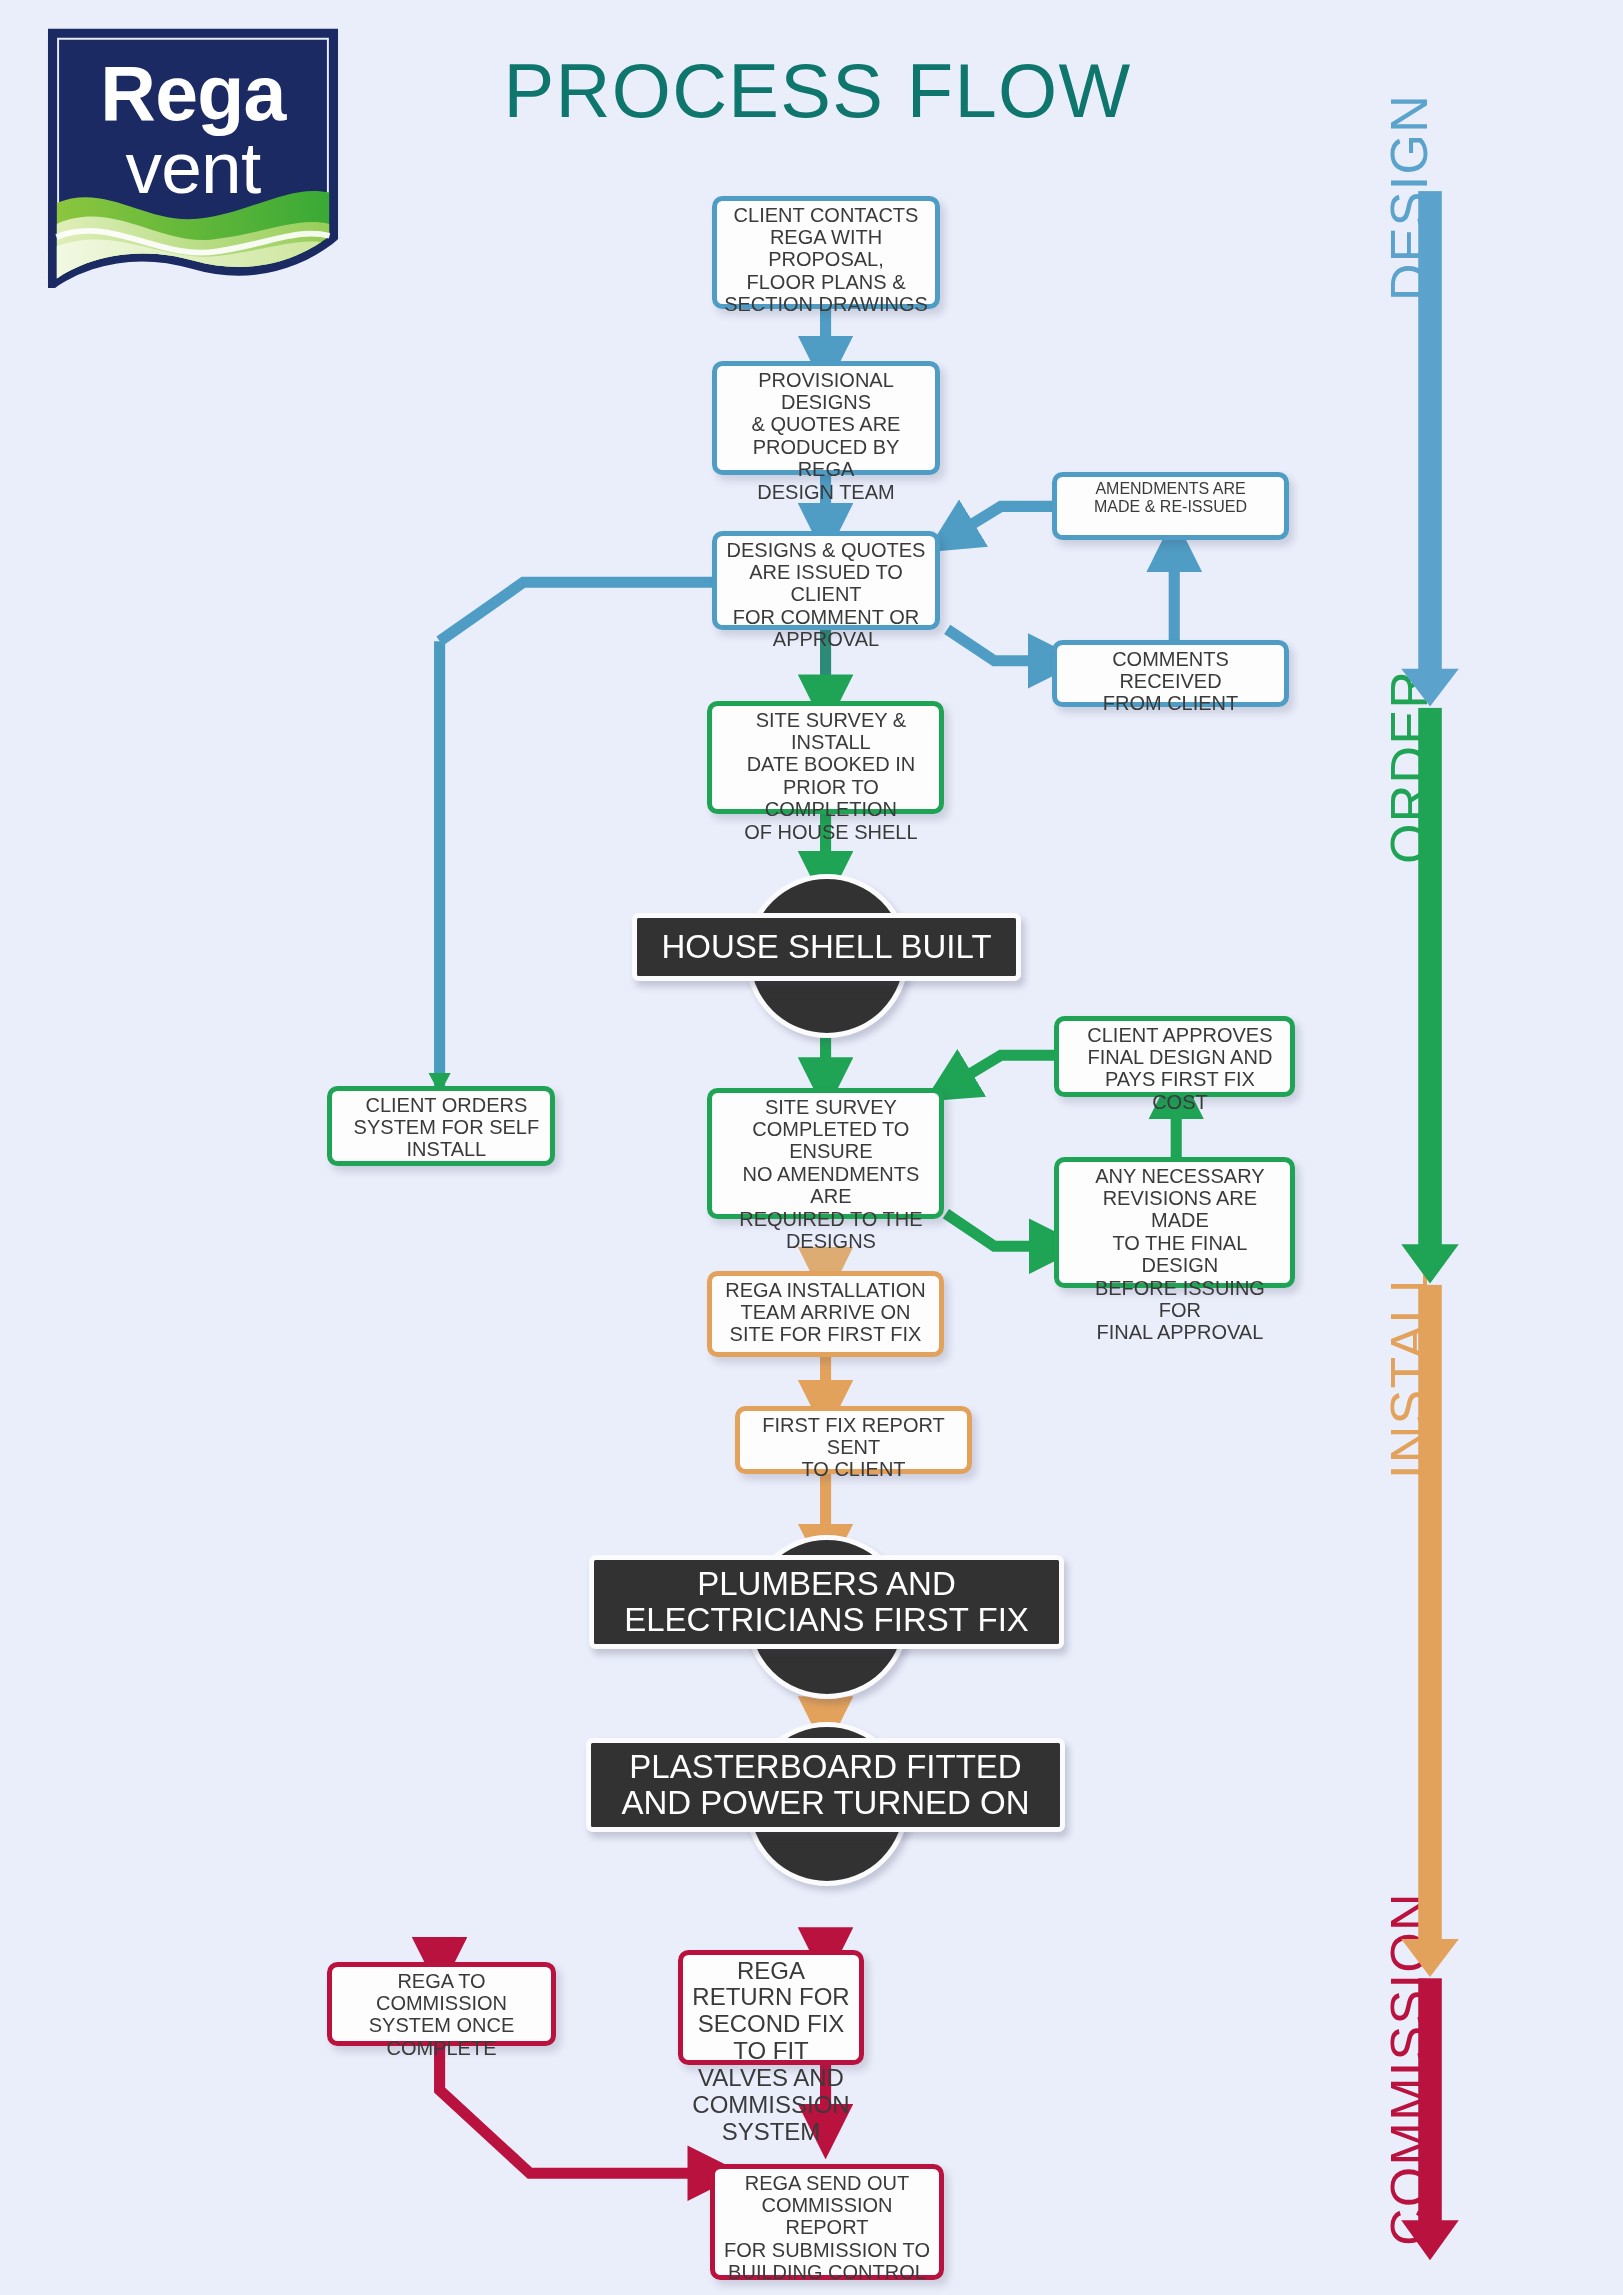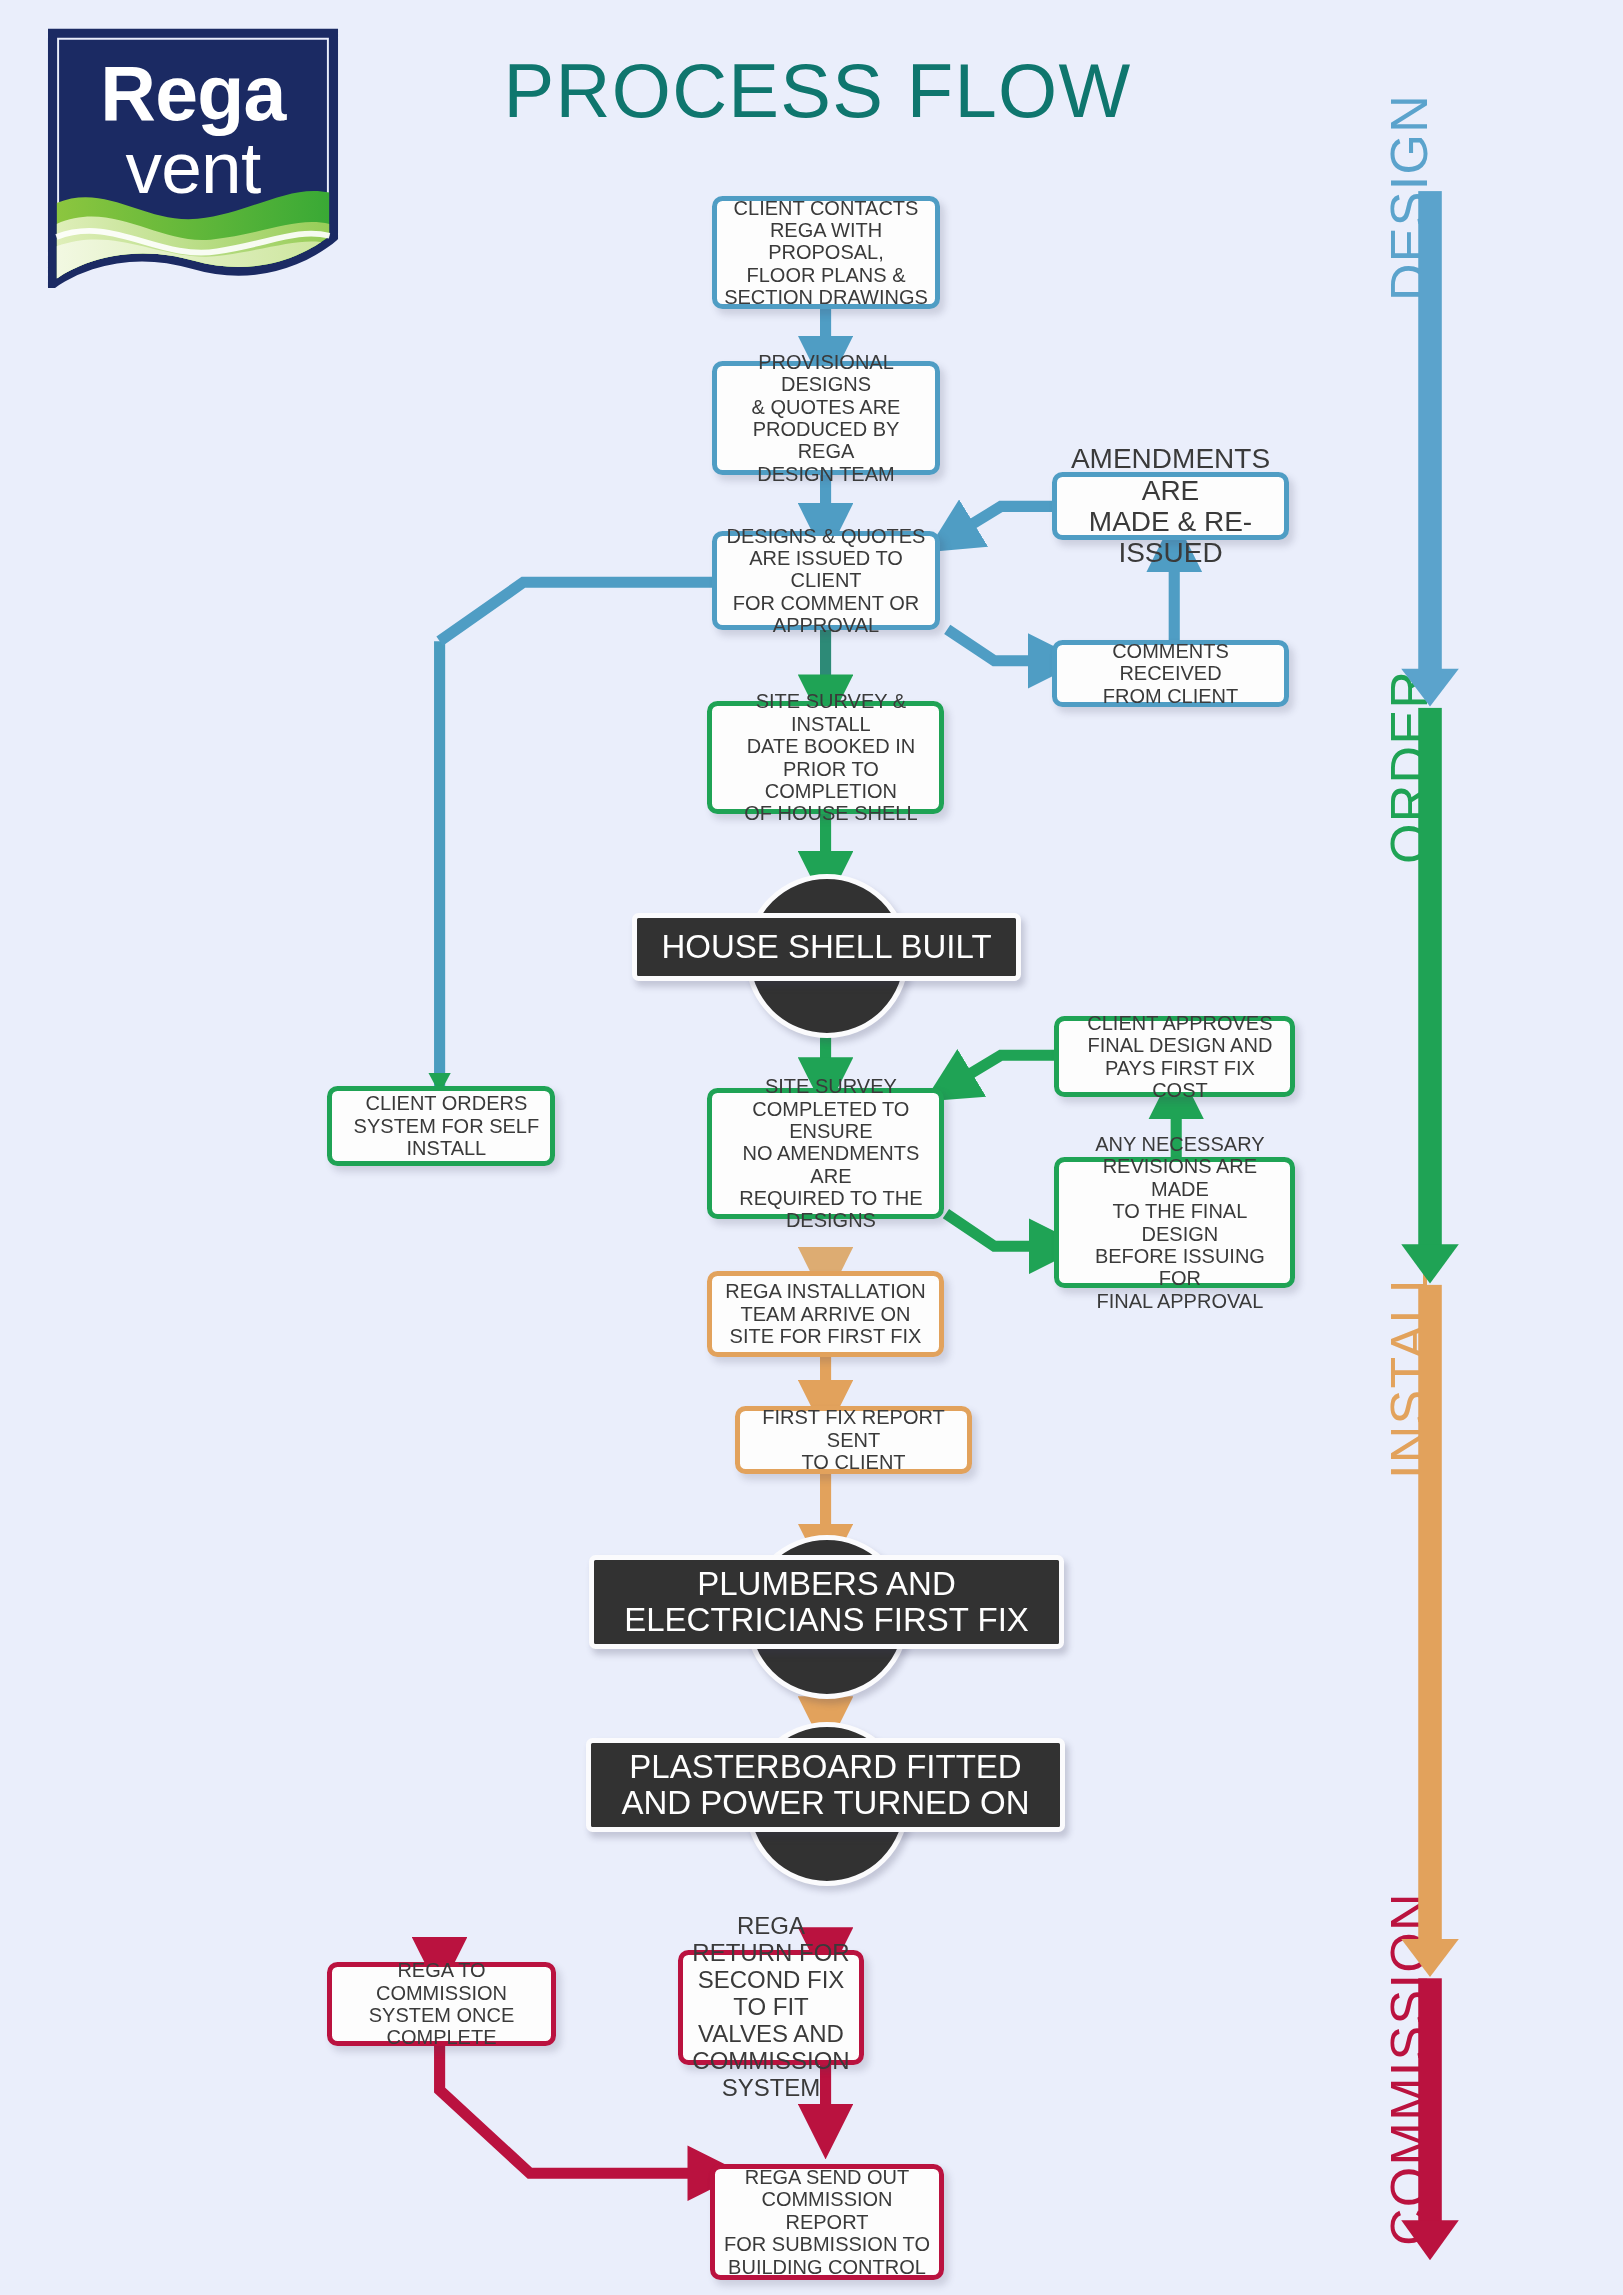--- a/index.html
+++ b/index.html
@@ -25,21 +25,21 @@
     text-align:center;color:#0f766e;
     font-size:76px;letter-spacing:1.3px;font-weight:300;
     font-family:"Liberation Sans", sans-serif;
   }
 
   
   .node{
     position:absolute;box-sizing:border-box;
     background:#fdfdfd;
     border-style:solid;border-width:5.9px;border-radius:10.5px;
-    display:flex;align-items:center;justify-content:center;
+    display:flex;justify-content:center;
     text-align:center;color:#3a3a3a;
     line-height:1.12;
     box-shadow:4.6px 5.9px 7.2px rgba(60,60,90,.17);
     padding:2.6px 5.2px;
     z-index:6;
   }
   .node span{display:block;width:100%;white-space:pre-line;}
   .blue  {border-color:#4f9dc4;}
   .green {border-color:#1fa355;padding-left:16px;}
   .orange{border-color:#e2a25c;}
@@ -229,21 +229,21 @@
 DESIGN TEAM</span>
     </div>
 
   <div class="node blue" style="left:712px;top:531px;width:228px;height:99px;font-size:20px;">
     <span>DESIGNS &amp; QUOTES
 ARE ISSUED TO CLIENT
 FOR COMMENT OR
 APPROVAL</span>
     </div>
 
-  <div class="node blue" style="left:1052px;top:472px;width:237px;height:68px;font-size:28px;">
+  <div class="node blue" style="left:1052px;top:472px;width:237px;height:68px;font-size:16px;">
     <span>AMENDMENTS ARE
 MADE &amp; RE-ISSUED</span>
     </div>
 
   <div class="node blue" style="left:1052px;top:640px;width:237px;height:67px;font-size:20px;">
     <span>COMMENTS RECEIVED
 FROM CLIENT</span>
     </div>
 
   <div class="node green" style="left:707px;top:701px;width:237px;height:113px;font-size:20px;">

